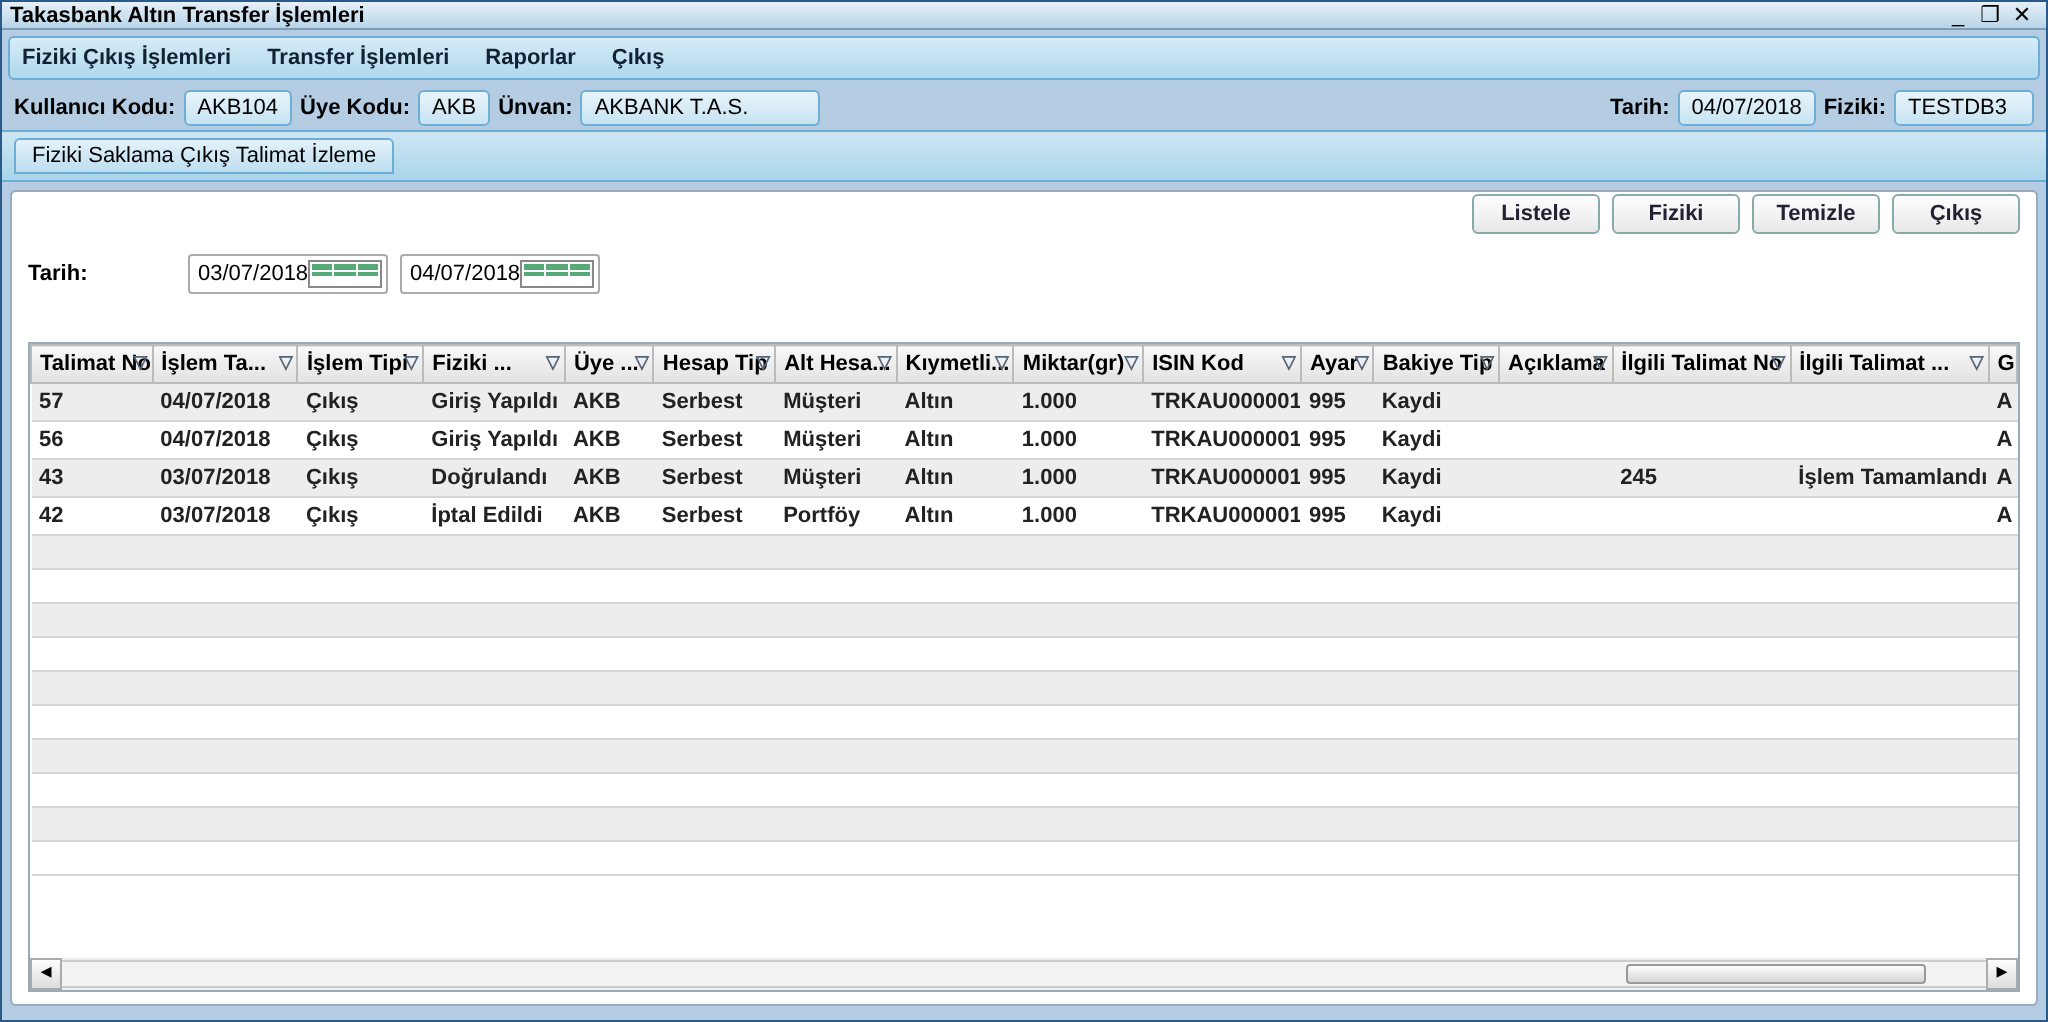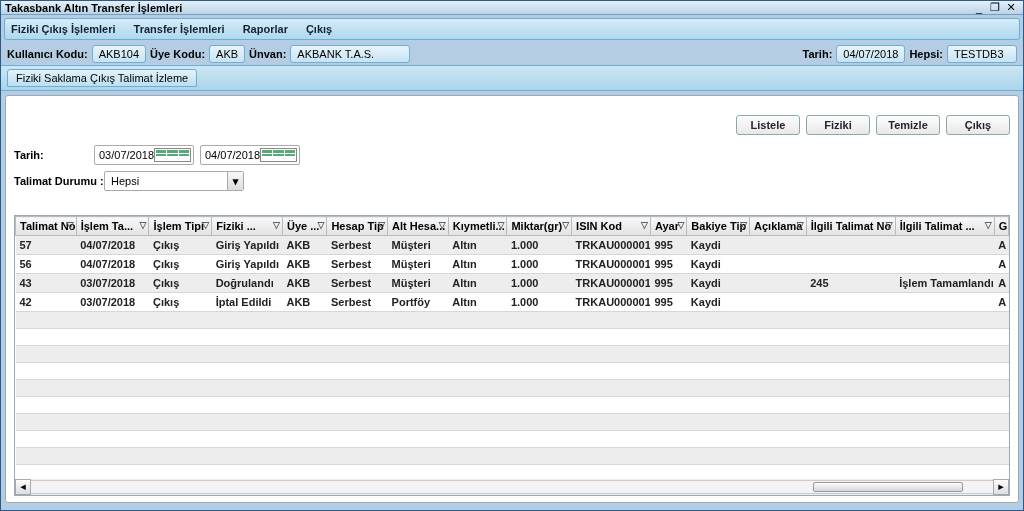--- a/index.html
+++ b/index.html
@@ -8,21 +8,21 @@
 .titlebar .title { font-weight: bold; flex: 1; }
 .titlebar .ctl { width: 16px; text-align: center; cursor: pointer; }
 .menubar { background: linear-gradient(#d6ecf8, #aed8ec); padding: 4px 6px; border: 1px solid #6faed4; border-radius: 3px; margin: 3px; display: flex; gap: 18px; }
 .menubar span { font-weight: bold; color: #123; cursor: pointer; }
 .infobar { display: flex; align-items: center; padding: 2px 6px; gap: 4px; }
 .infobar .lbl { font-weight: bold; }
 .infobar .val { background: linear-gradient(#e8f4fb, #c7e4f2); border: 1px solid #6faed4; border-radius: 3px; padding: 2px 6px; }
 .spacer { flex: 1; }
 .subtitlebar { background: linear-gradient(#cde6f3, #a9d5ea); padding: 3px 6px; border-top: 1px solid #6faed4; border-bottom: 1px solid #6faed4; }
 .subtab { background: linear-gradient(#e4f2fa, #bddef0); border: 1px solid #6faed4; border-radius: 3px 3px 0 0; padding: 2px 8px; font-weight: normal; display: inline-block; }
-.panel { background: #fff; margin: 4px; border: 1px solid #9ab; border-radius: 3px; padding: 19px 8px 6px; height: 408px; display: flex; flex-direction: column; }
+.panel { background: #fff; margin: 4px; border: 1px solid #9ab; border-radius: 3px; padding: 1px 8px 6px; height: 408px; display: flex; flex-direction: column; }
 .btnrow { display: flex; justify-content: flex-end; gap: 6px; margin-bottom: 10px; }
 .btn { background: linear-gradient(#fdfdfd, #e8e8e8); border: 1px solid #8aa; border-radius: 3px; padding: 3px 0; width: 64px; text-align: center; cursor: pointer; font-weight: bold; color: #223; }
 .filters { margin-bottom: 18px; }
 .filters .row { display: flex; align-items: center; margin-bottom: 6px; }
 .filters .flabel { width: 80px; font-weight: bold; }
 .dateinput { display: flex; align-items: center; border: 1px solid #aaa; background: #fff; border-radius: 2px; padding: 2px 2px 2px 4px; height: 20px; width: 100px; }
 .dateinput span { flex: 1; }
 .cal { width: 14px; height: 14px; background: #fff; border: 1px solid #888; display: grid; grid-template-columns: 1fr 1fr 1fr; grid-template-rows: 1fr 1fr 1fr; gap: 1px; padding: 1px; cursor: pointer; }
 .cal i { background: #5a7; }
 .combo { display: flex; align-items: center; border: 1px solid #aaa; border-radius: 2px; background: #fff; width: 140px; height: 20px; padding-left: 6px; cursor: pointer; }
@@ -62,21 +62,21 @@
 <div class="infobar">
   <span class="lbl">Kullanıcı Kodu:</span>
   <span class="val">AKB104</span>
   <span class="lbl">Üye Kodu:</span>
   <span class="val">AKB</span>
   <span class="lbl">Ünvan:</span>
   <span class="val" style="min-width:120px">AKBANK T.A.S.</span>
   <span class="spacer"></span>
   <span class="lbl">Tarih:</span>
   <span class="val">04/07/2018</span>
-  <span class="lbl">Hepsi:</span>
+  <span class="lbl">Fiziki:</span>
   <span class="val" style="min-width:70px">TESTDB3</span>
 </div>
 
 <div class="subtitlebar">
   <span class="subtab">Fiziki Saklama Çıkış Talimat İzleme</span>
 </div>
 
 <div class="panel">
   <div class="btnrow">
     <span class="btn">Listele</span>
@@ -102,27 +102,20 @@
       <div class="dateinput">
         <span>04/07/2018</span>
         <span class="cal">
             <i></i>
             <i></i>
             <i></i>
             <i></i>
             <i></i>
             <i></i>
           </span>
-      </div>
-    </div>
-    <div class="row">
-      <span class="flabel" style="width:90px;">Talimat Durumu :</span>
-      <div class="combo">
-        <span>Hepsi</span>
-        <b>▾</b>
       </div>
     </div>
   </div>
 
   <div class="gridwrap">
     <div class="grid">
     <table>
       <colgroup>
         <col style="width:60px">
             <col style="width:72px">

